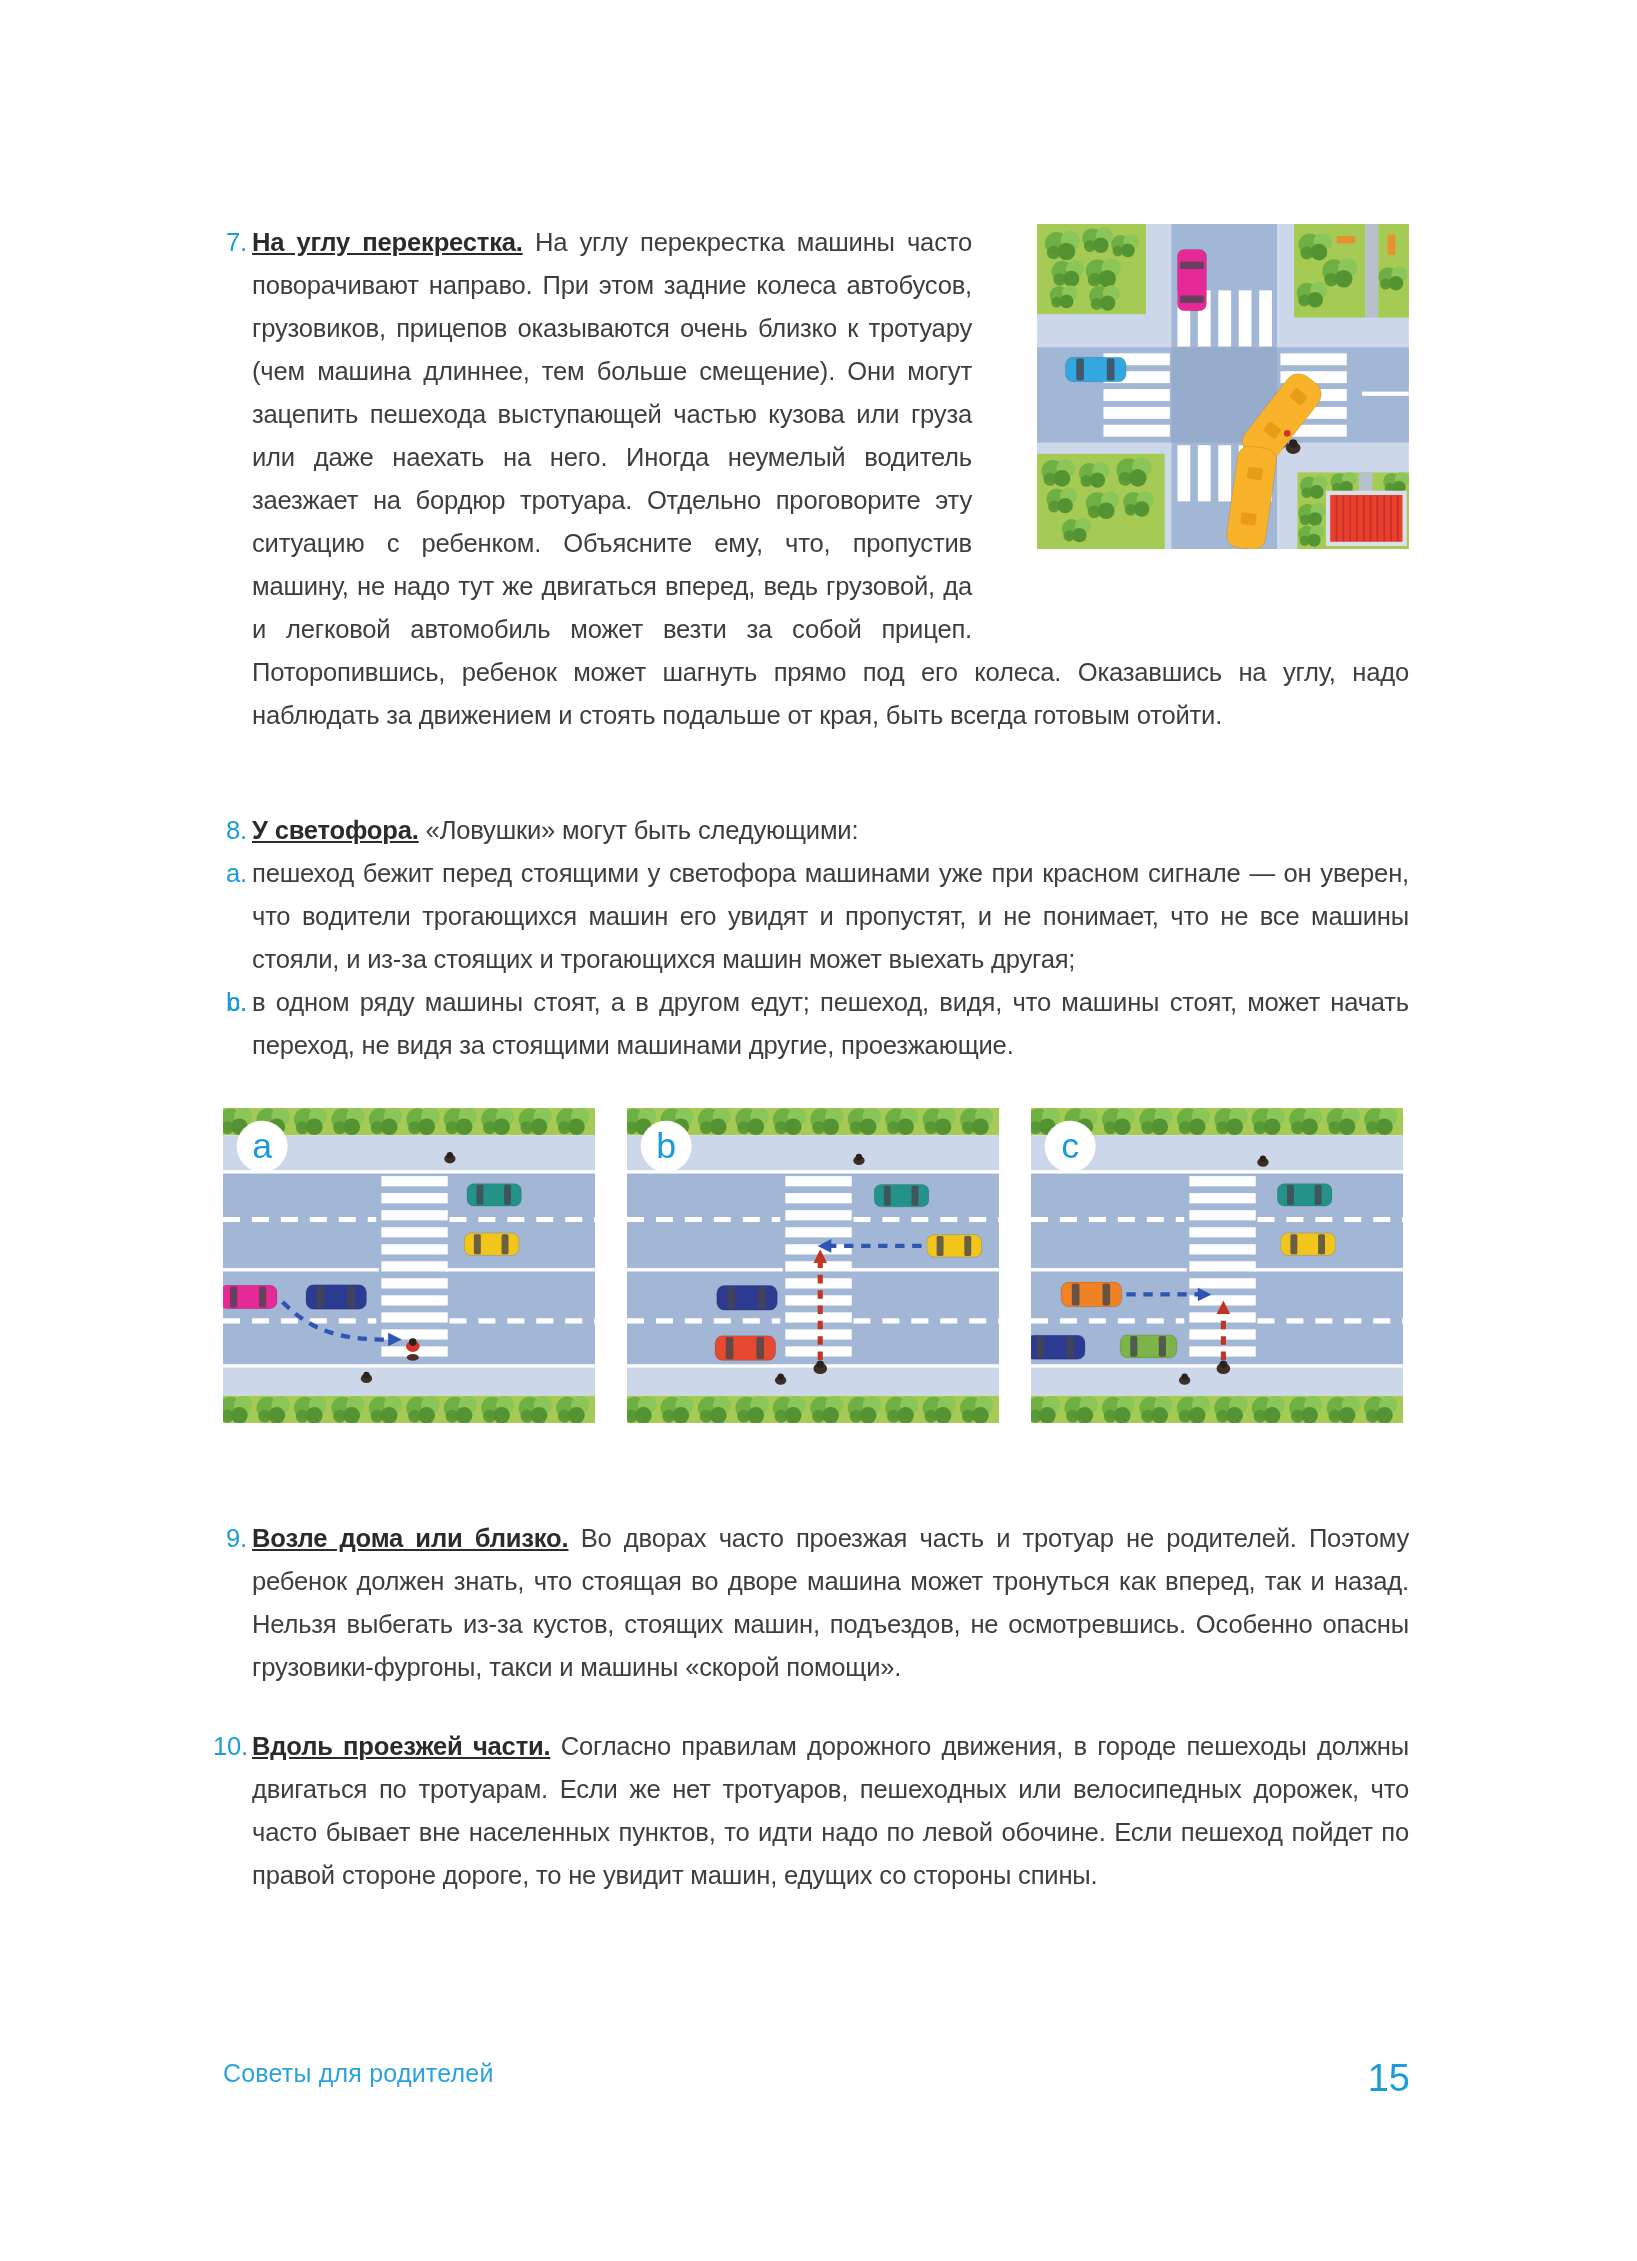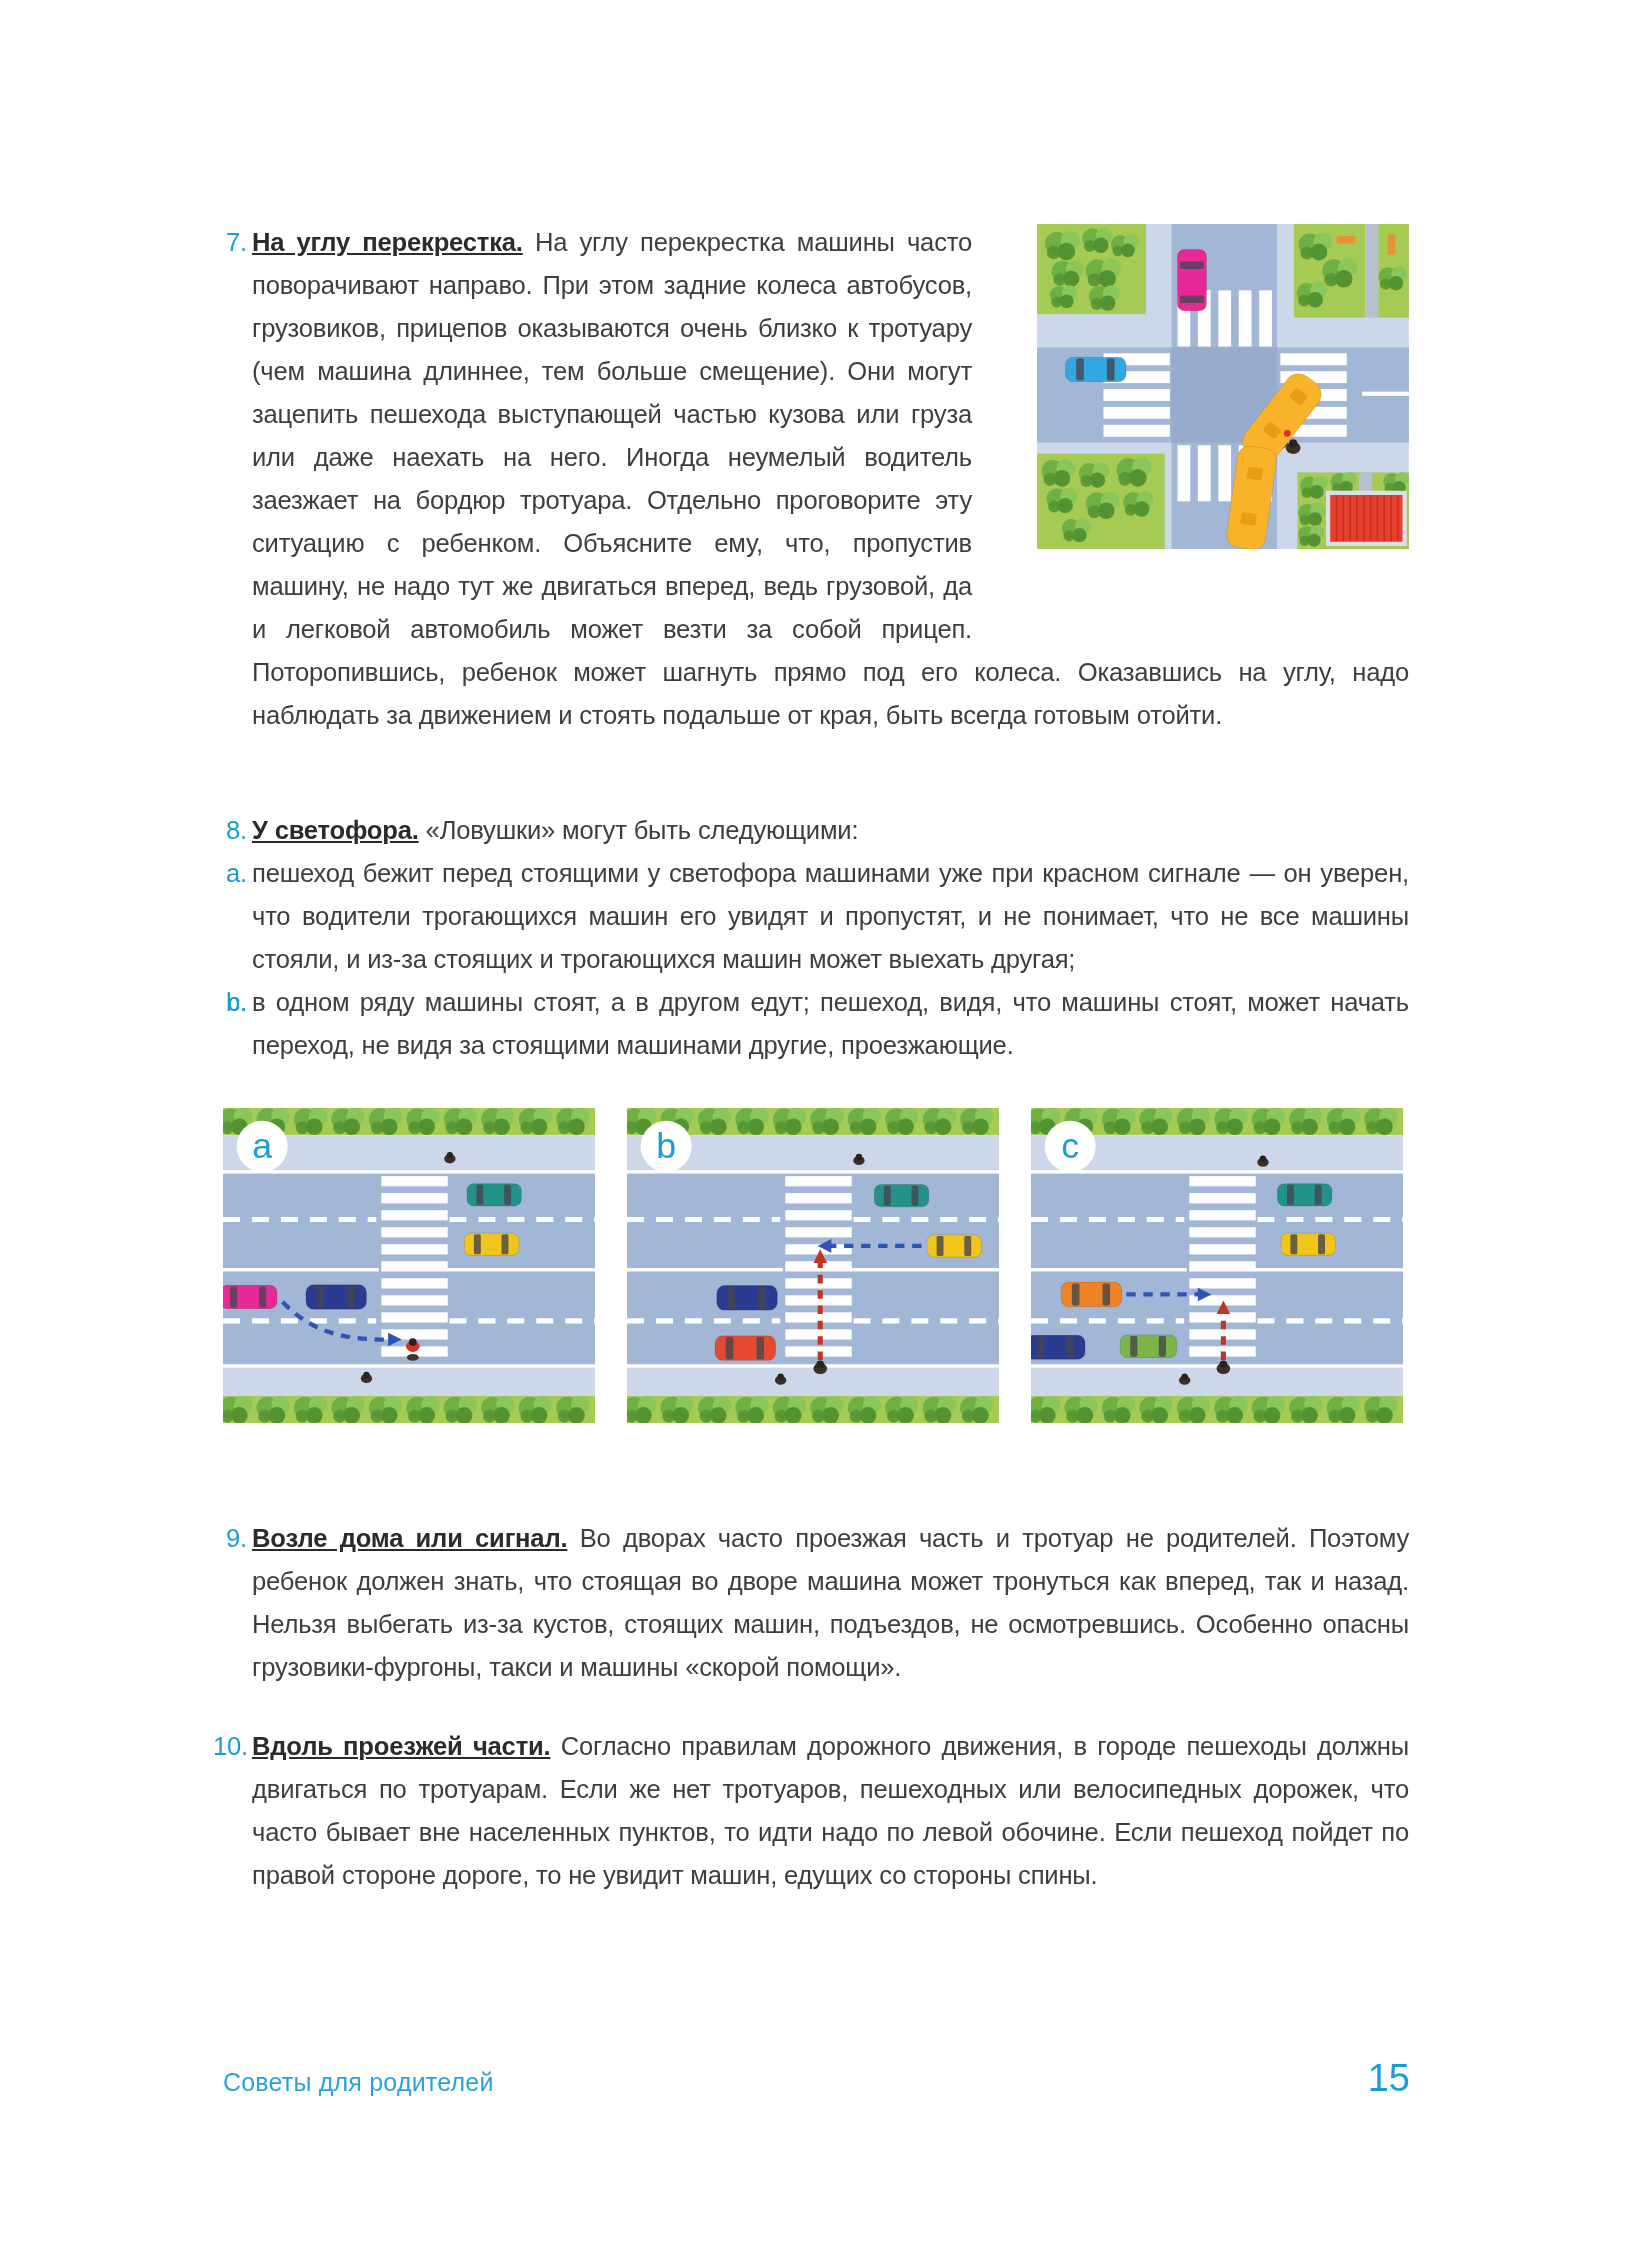--- a/index.html
+++ b/index.html
@@ -23,21 +23,21 @@
   .fig-intersection{float:right;width:372px;height:325px;margin:2.6px 0 81px 65px;}
   .fig-intersection svg,.panel svg{display:block;width:100%;height:100%;}
   .m-p8{margin-top:72px;}
   .subitem{position:relative;}
   .sub-letter{position:absolute;left:-34px;top:0;width:29px;text-align:right;color:var(--accent);}
   .panels{margin-top:41px;margin-left:-29px;display:flex;gap:32px;}
   .panel{width:372px;height:315px;}
   .m-p9{margin-top:94px;}
   .m-p10{margin-top:36px;}
   .page-footer{position:absolute;left:223px;right:228px;top:2059px;display:flex;
-        justify-content:space-between;align-items:flex-end;}
+        justify-content:space-between;}
   .footer-section{color:var(--footer-blue);font-size:25px;letter-spacing:0.2px;}
   .page-number{color:var(--accent);font-size:38px;line-height:1;}
   .panel-label{font-size:42px;fill:var(--accent);text-anchor:middle;font-family:"Liberation Sans",sans-serif;}
 </style>
 </head>
 <body>
 
 <svg width="0" height="0" style="position:absolute" aria-hidden="true">
   <defs>
     <symbol id="car" viewBox="0 0 72 30">
@@ -408,21 +408,21 @@
           <use href="#ped" x="264" y="52" width="17" height="20" style="color:var(--ped-dark)"></use>
           <use href="#ped" x="172" y="308" width="17" height="20" style="color:var(--ped-dark)"></use>
           <circle cx="46" cy="45" r="30" fill="#ffffff"></circle>
           <text class="panel-label" x="46" y="59">c</text>
         </svg>
       </figure>
     </div>
 
     <section class="item m-p9">
       <span class="num">9.</span>
-      <p><b class="item-title">Возле дома или сигнал.</b> <span>Во дворах часто проезжая часть и тротуар не родителей. Поэтому ребенок должен знать, что стоящая во дворе машина может тронуться как вперед, так и назад. Нельзя выбегать из-за кустов, стоящих машин, подъездов, не осмотревшись. Особенно опасны грузовики-фургоны, такси и машины «скорой помощи».</span></p>
+      <p><b class="item-title">Возле дома или близко.</b> <span>Во дворах часто проезжая часть и тротуар не родителей. Поэтому ребенок должен знать, что стоящая во дворе машина может тронуться как вперед, так и назад. Нельзя выбегать из-за кустов, стоящих машин, подъездов, не осмотревшись. Особенно опасны грузовики-фургоны, такси и машины «скорой помощи».</span></p>
     </section>
 
     <section class="item m-p10">
       <span class="num">10.</span>
       <p><b class="item-title">Вдоль проезжей части.</b> <span>Согласно правилам дорожного движения, в городе пешеходы должны двигаться по тротуарам. Если же нет тротуаров, пешеходных или велосипедных дорожек, что часто бывает вне населенных пунктов, то идти надо по левой обочине. Если пешеход пойдет по правой стороне дороге, то не увидит машин, едущих со стороны спины.</span></p>
     </section>
 
   </main>
 
   <footer class="page-footer">

